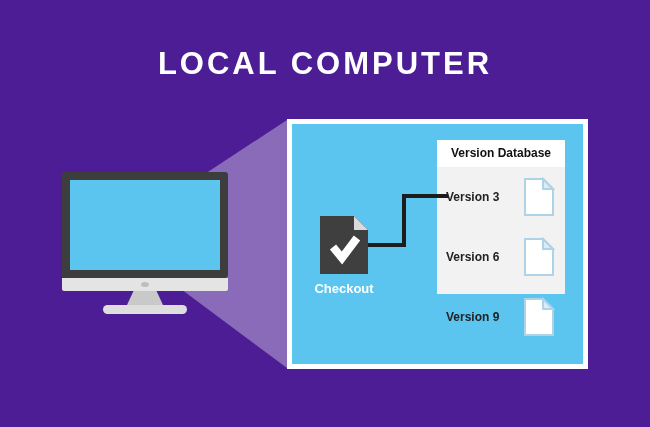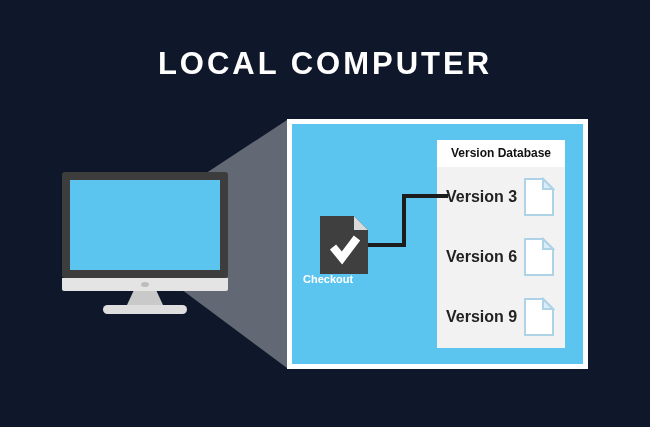--- a/index.html
+++ b/index.html
@@ -2,21 +2,21 @@
 <html><head>
 <meta charset="utf-8">
 <style>
   * { margin: 0; padding: 0; box-sizing: border-box; }
   body { font-family: "Liberation Sans", sans-serif; }
 
   .canvas {
     position: relative;
     width: 650px;
     height: 427px;
-    background: #0f172a;
+    background: #4c1d95;
     overflow: hidden;
     padding-left: 48px;
   }
 
   .title {
     position: absolute;
     top: 46px;
     left: 0;
     width: 100%;
     text-align: center;
@@ -83,59 +83,59 @@
     left: 287px; top: 119px;
     width: 301px; height: 250px;
     background: #5bc5f0;
     border: 5px solid #ffffff;
   }
 
   
   .vdb {
     position: absolute;
     left: 437px; top: 140px;
-    width: 128px; height: 208px;
+    width: 128px; height: 154px;
     background: #f2f2f2;
   }
   .vdb-header {
     width: 100%;
     height: 27px;
     background: #ffffff;
     color: #111111;
     font-size: 12px;
     font-weight: bold;
     text-align: center;
     line-height: 27px;
   }
   .vdb-row {
     height: 60px;
     display: flex;
     align-items: center;
     justify-content: space-between;
     padding: 0 10px 0 9px;
   }
   .vdb-row-label {
-    font-size: 16px;
+    font-size: 12px;
     font-weight: bold;
     color: #222222;
   }
 
   
   .checkout-doc {
     position: absolute;
     left: 320px; top: 216px;
     width: 48px; height: 58px;
   }
   .checkout-label {
     position: absolute;
-    left: 303px; top: 273px;
+    left: 303px; top: 281px;
     width: 82px;
-    text-align: left;
+    text-align: center;
     color: #ffffff;
-    font-size: 11px;
+    font-size: 13px;
     font-weight: bold;
   }
 
   
   .connector-svg {
     position: absolute;
     left: 0; top: 0;
     width: 650px; height: 427px;
     pointer-events: none;
   }

